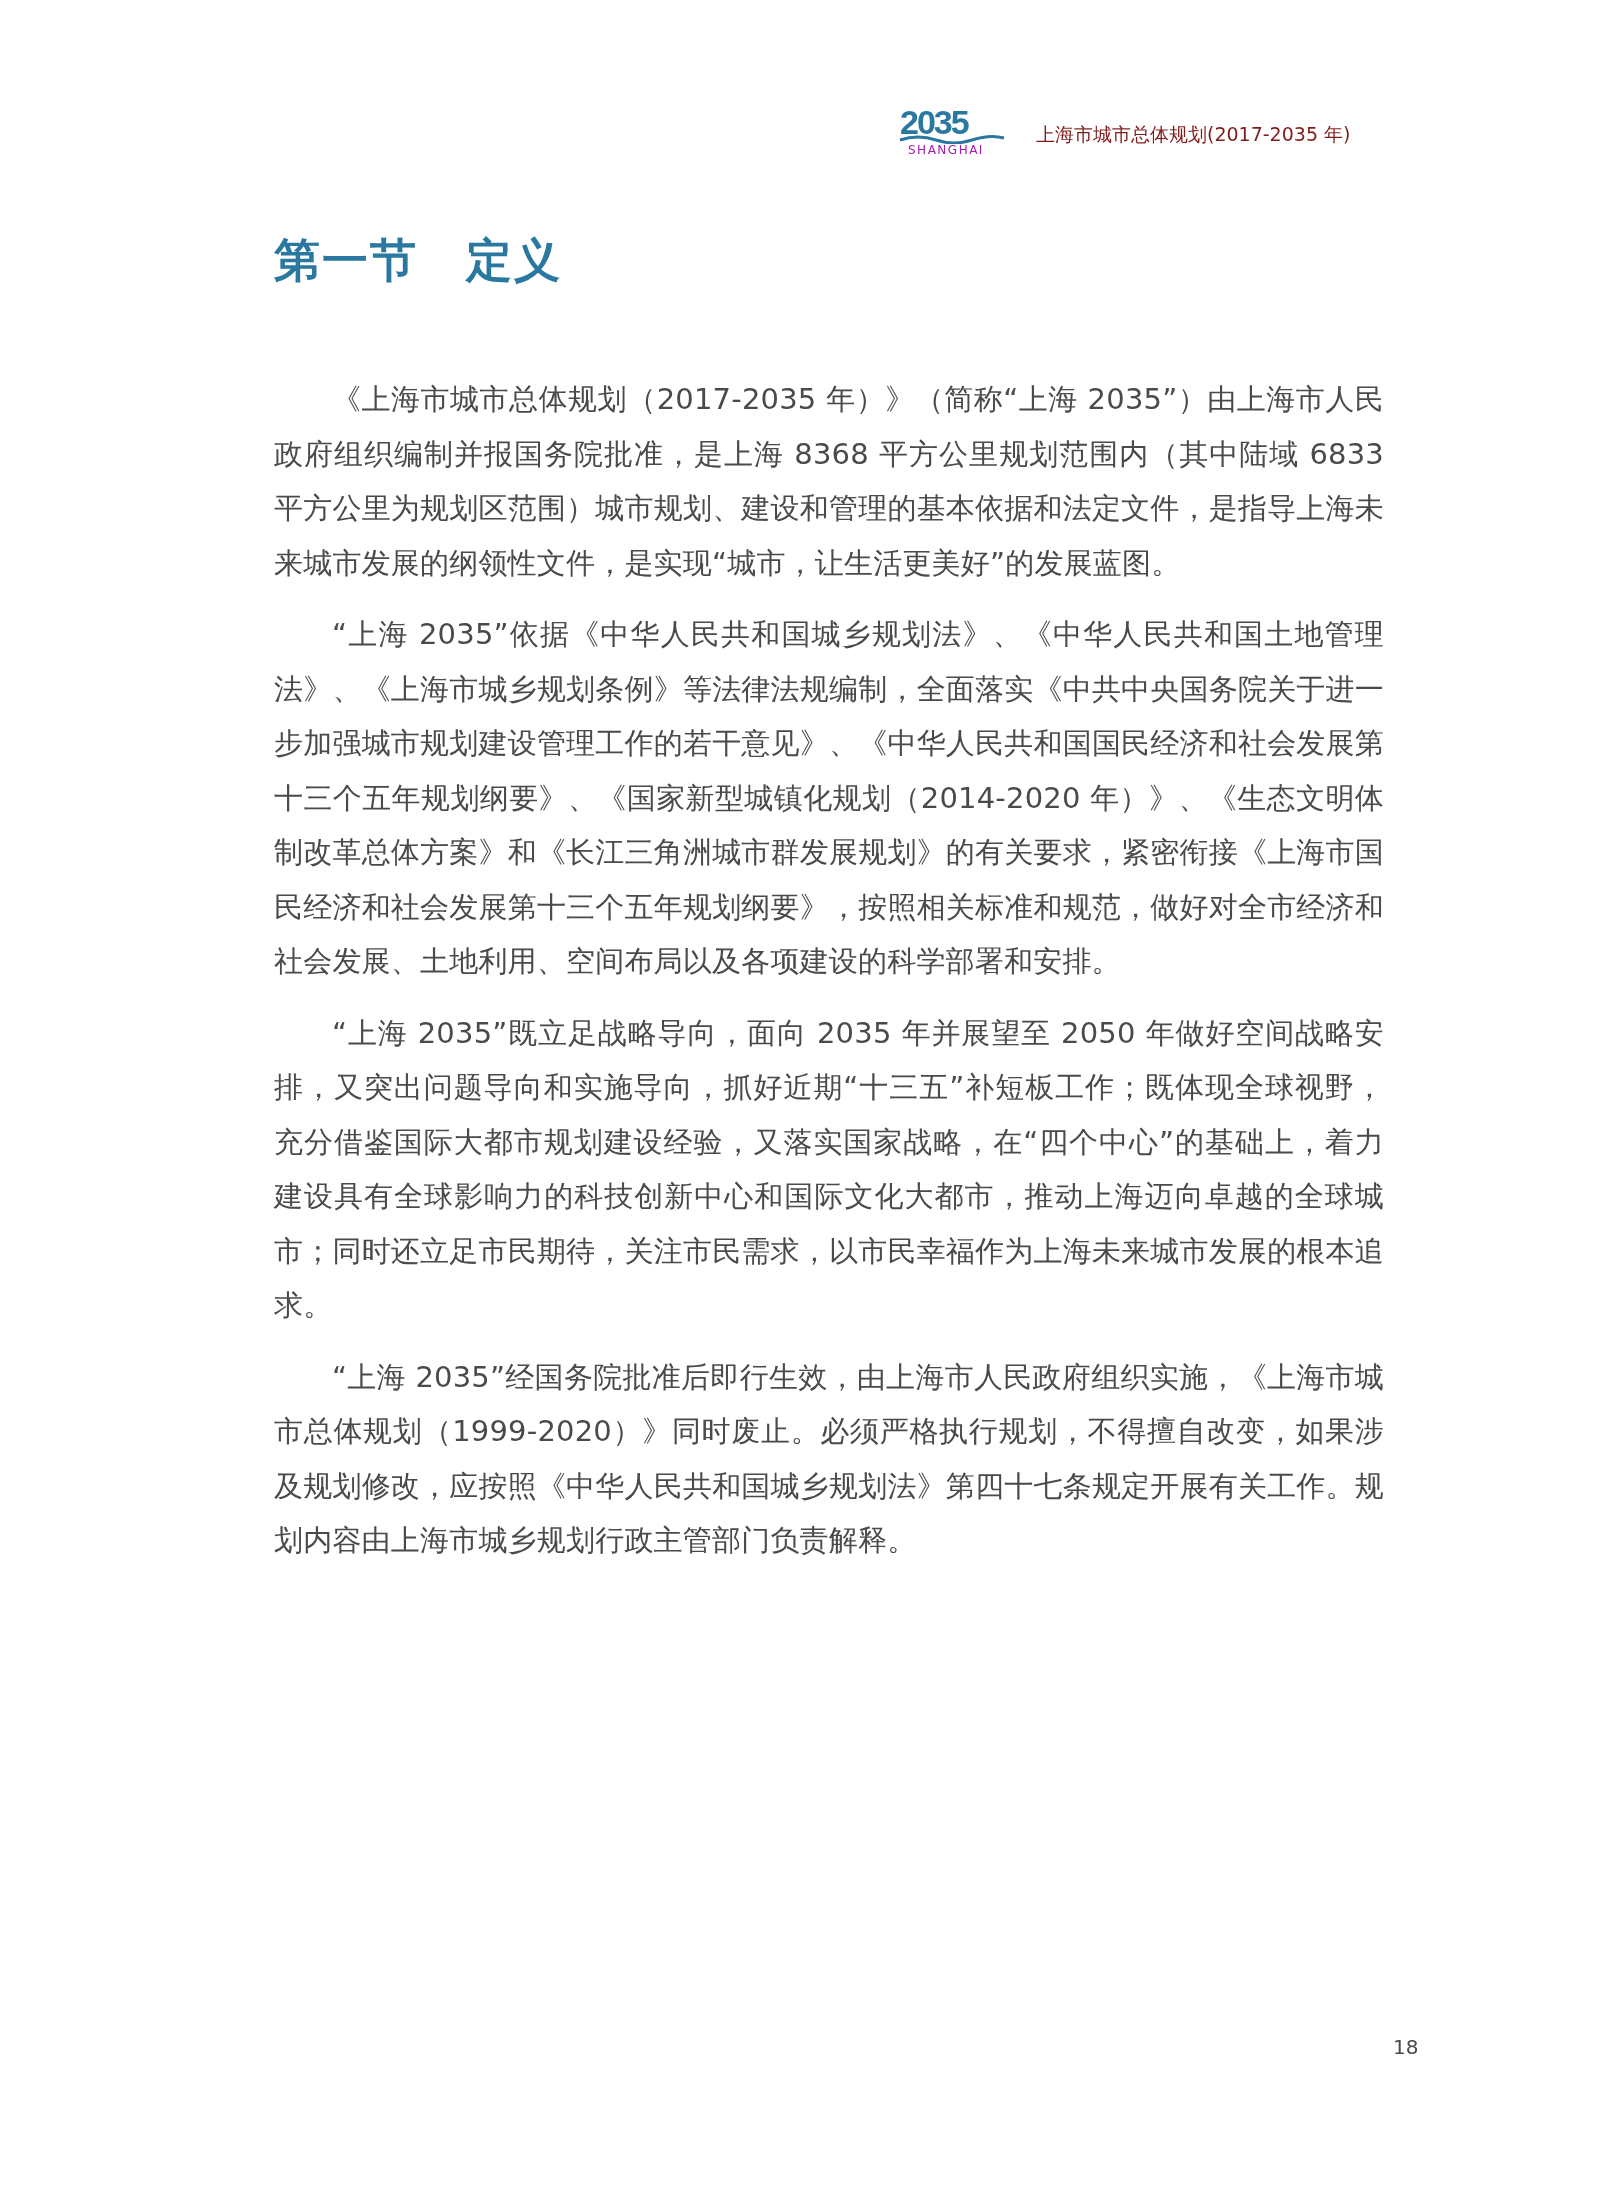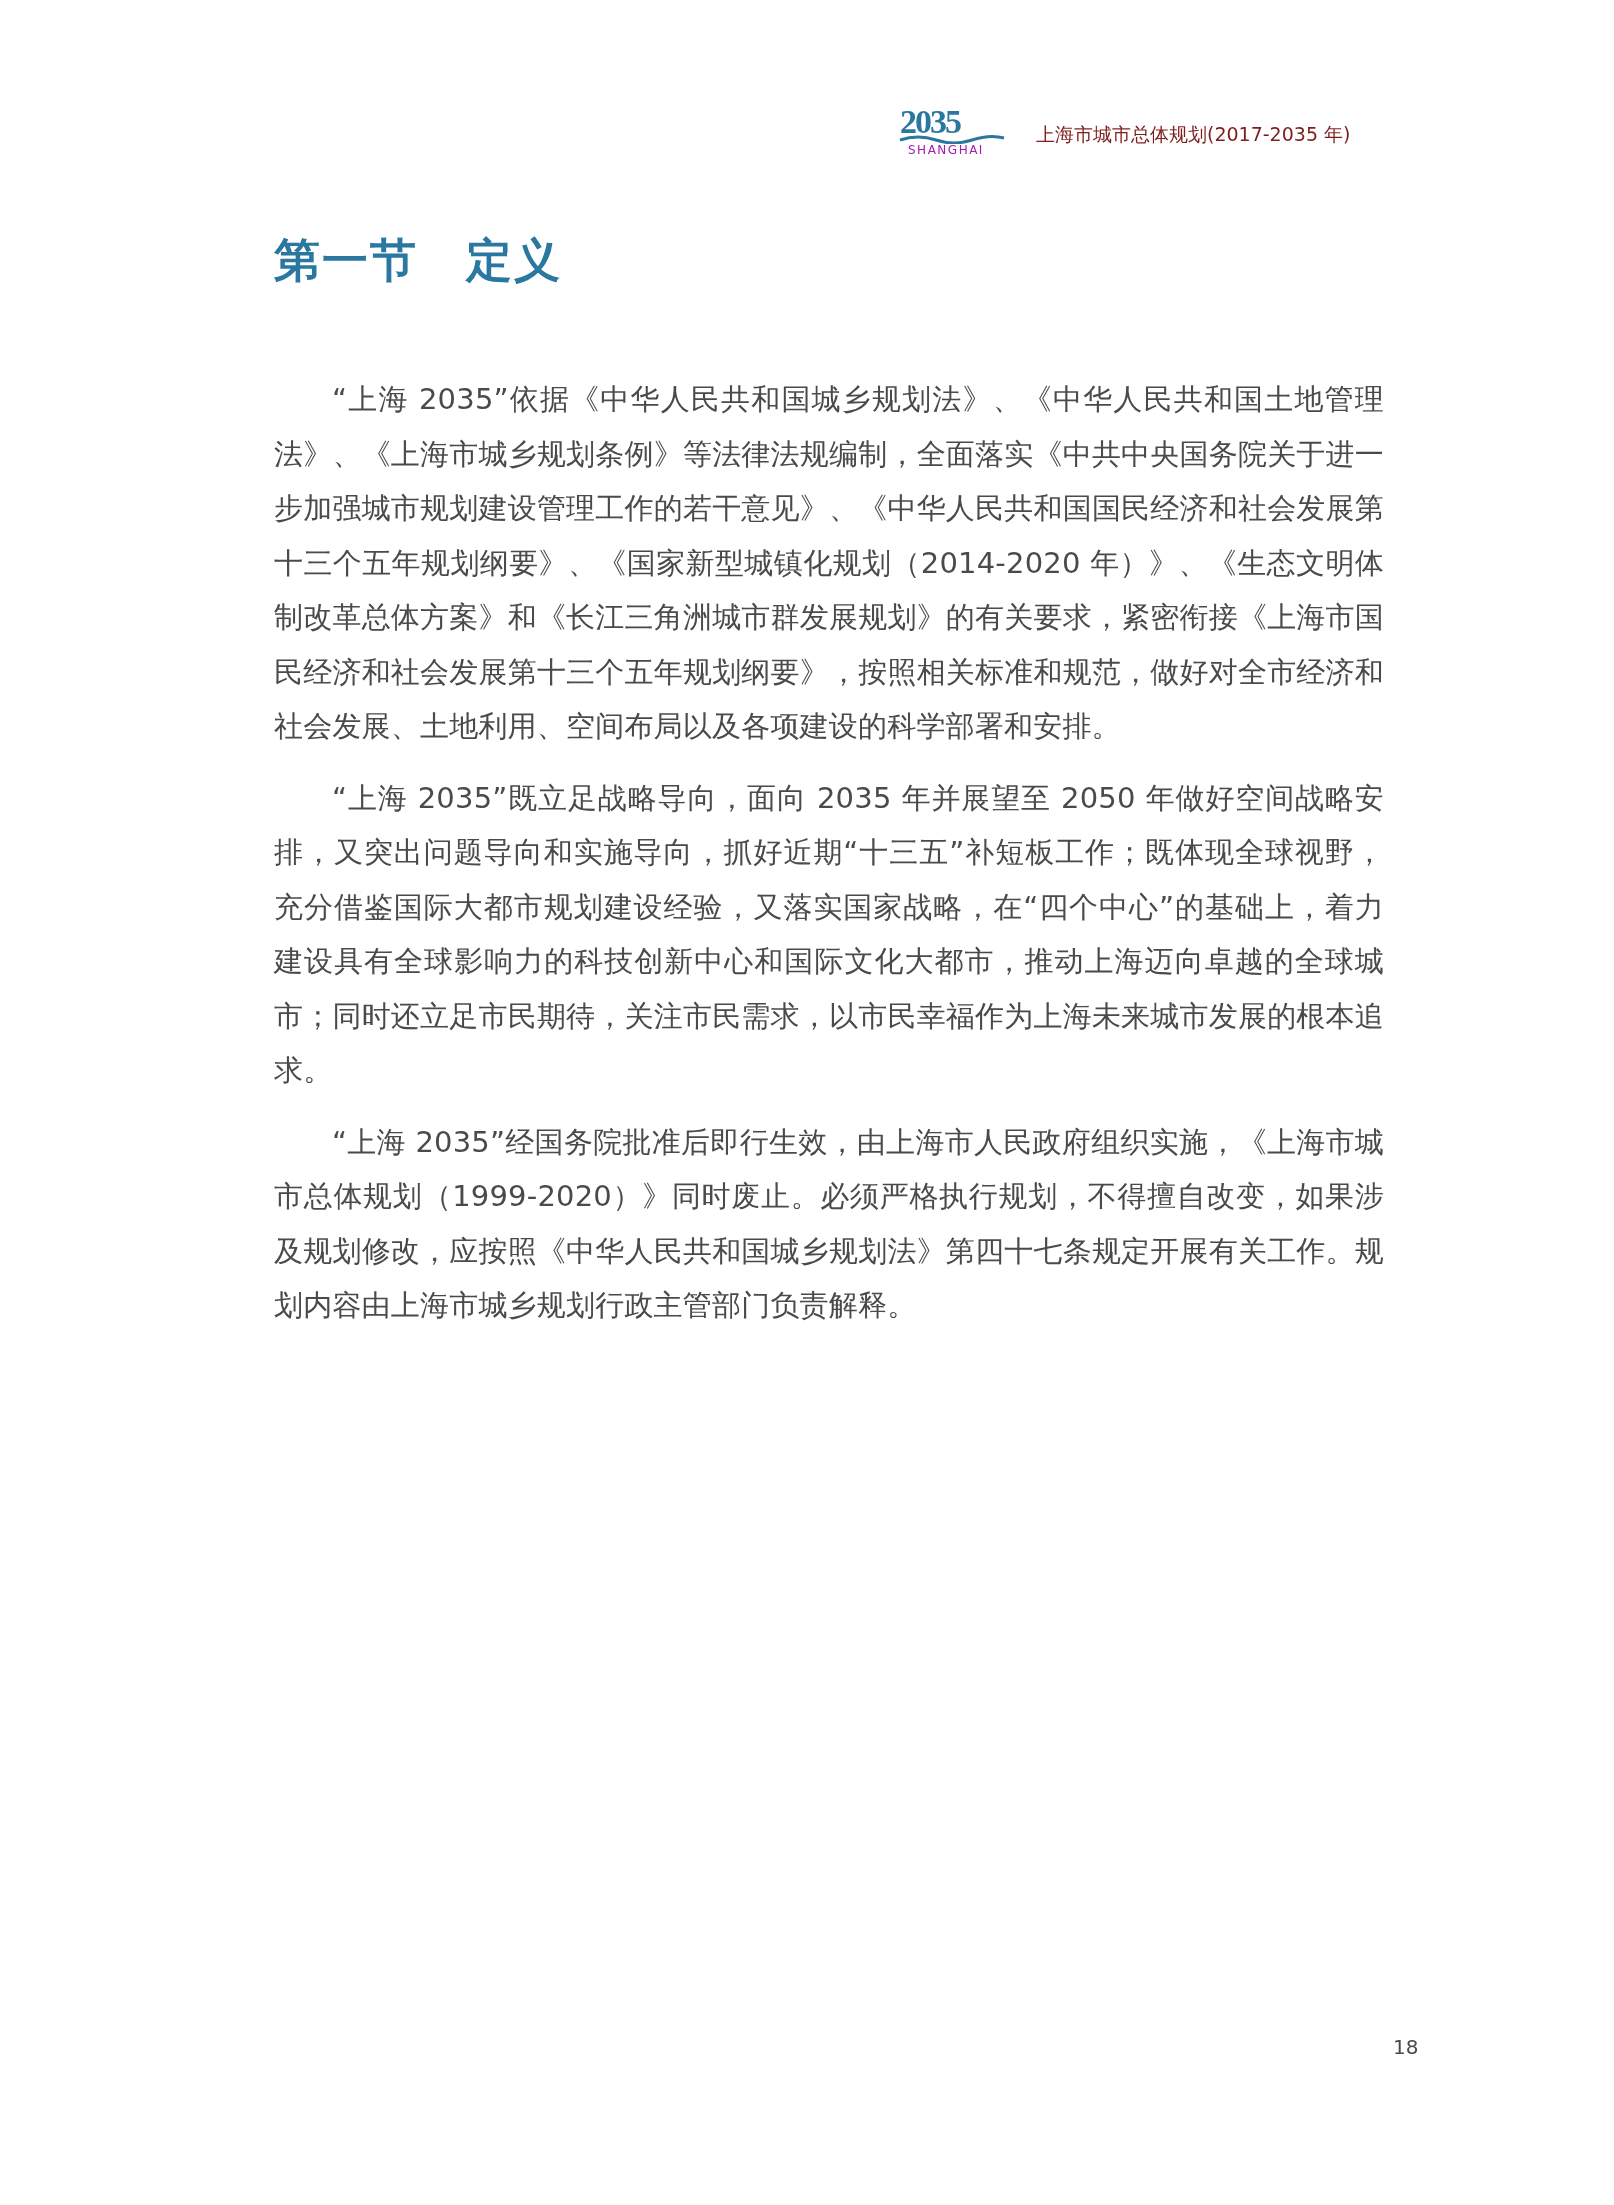--- a/index.html
+++ b/index.html
@@ -27,21 +27,21 @@
       left: 0;
       top: 0;
       width: 112px;
       height: 60px;
       color: #2a78a0;
     }
     .logo-number {
       position: absolute;
       left: 4px;
       top: -2px;
-      font-family: Liberation Serif, serif;
+      font-family: Liberation Sans, sans-serif;
       font-weight: bold;
       font-size: 34px;
       letter-spacing: -2px;
       color: #2a78a0;
       line-height: 40px;
     }
     .logo-wave {
       position: absolute;
       left: 2px;
       top: 30px;
@@ -117,18 +117,19 @@
       <path d="M2 6 Q 20 0 38 6 T 74 6 T 106 4" stroke="#2a78a0" stroke-width="3" fill="none"></path>
     </svg>
     <span class="logo-text">SHANGHAI</span>
   </div>
   <div class="doc-title">上海市城市总体规划(2017-2035 年)</div>
 </div>
 
 <div class="section-title">第一节　定义</div>
 
 <div class="body">
+  <p class="para">《上海市城市总体规划（2017-2035 年）》（简称“上海 2035”）由上海市人民政府组织编制并报国务院批准，是上海 8368 平方公里规划范围内（其中陆域 6833 平方公里为规划区范围）城市规划、建设和管理的基本依据和法定文件，是指导上海未来城市发展的纲领性文件，是实现“城市，让生活更美好”的发展蓝图。</p>
   <p class="para">“上海 2035”依据《中华人民共和国城乡规划法》、《中华人民共和国土地管理法》、《上海市城乡规划条例》等法律法规编制，全面落实《中共中央国务院关于进一步加强城市规划建设管理工作的若干意见》、《中华人民共和国国民经济和社会发展第十三个五年规划纲要》、《国家新型城镇化规划（2014-2020 年）》、《生态文明体制改革总体方案》和《长江三角洲城市群发展规划》的有关要求，紧密衔接《上海市国民经济和社会发展第十三个五年规划纲要》，按照相关标准和规范，做好对全市经济和社会发展、土地利用、空间布局以及各项建设的科学部署和安排。</p>
   <p class="para">“上海 2035”既立足战略导向，面向 2035 年并展望至 2050 年做好空间战略安排，又突出问题导向和实施导向，抓好近期“十三五”补短板工作；既体现全球视野，充分借鉴国际大都市规划建设经验，又落实国家战略，在“四个中心”的基础上，着力建设具有全球影响力的科技创新中心和国际文化大都市，推动上海迈向卓越的全球城市；同时还立足市民期待，关注市民需求，以市民幸福作为上海未来城市发展的根本追求。</p>
   <p class="para">“上海 2035”经国务院批准后即行生效，由上海市人民政府组织实施，《上海市城市总体规划（1999-2020）》同时废止。必须严格执行规划，不得擅自改变，如果涉及规划修改，应按照《中华人民共和国城乡规划法》第四十七条规定开展有关工作。规划内容由上海市城乡规划行政主管部门负责解释。</p>
 </div>
 
 <div class="page-number">18</div>
 
 </body></html>

